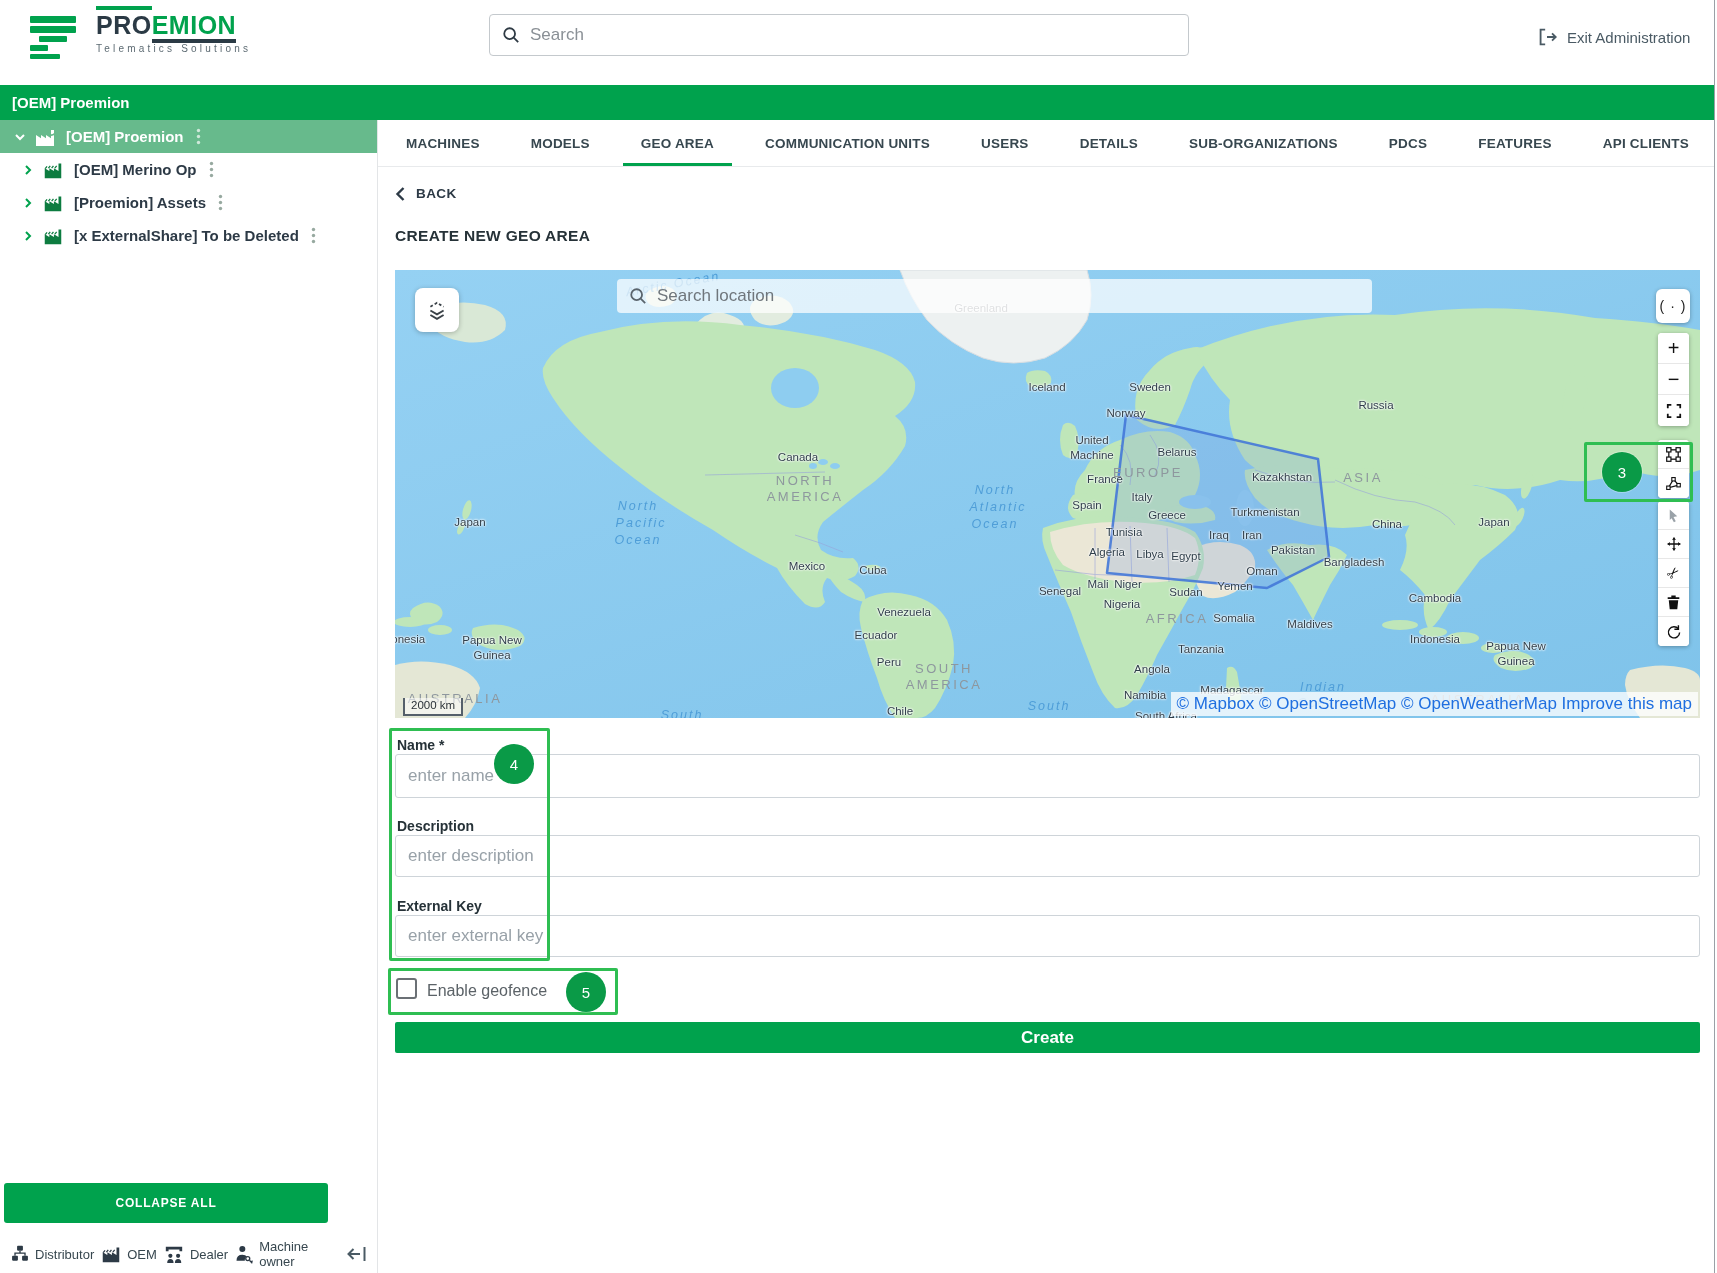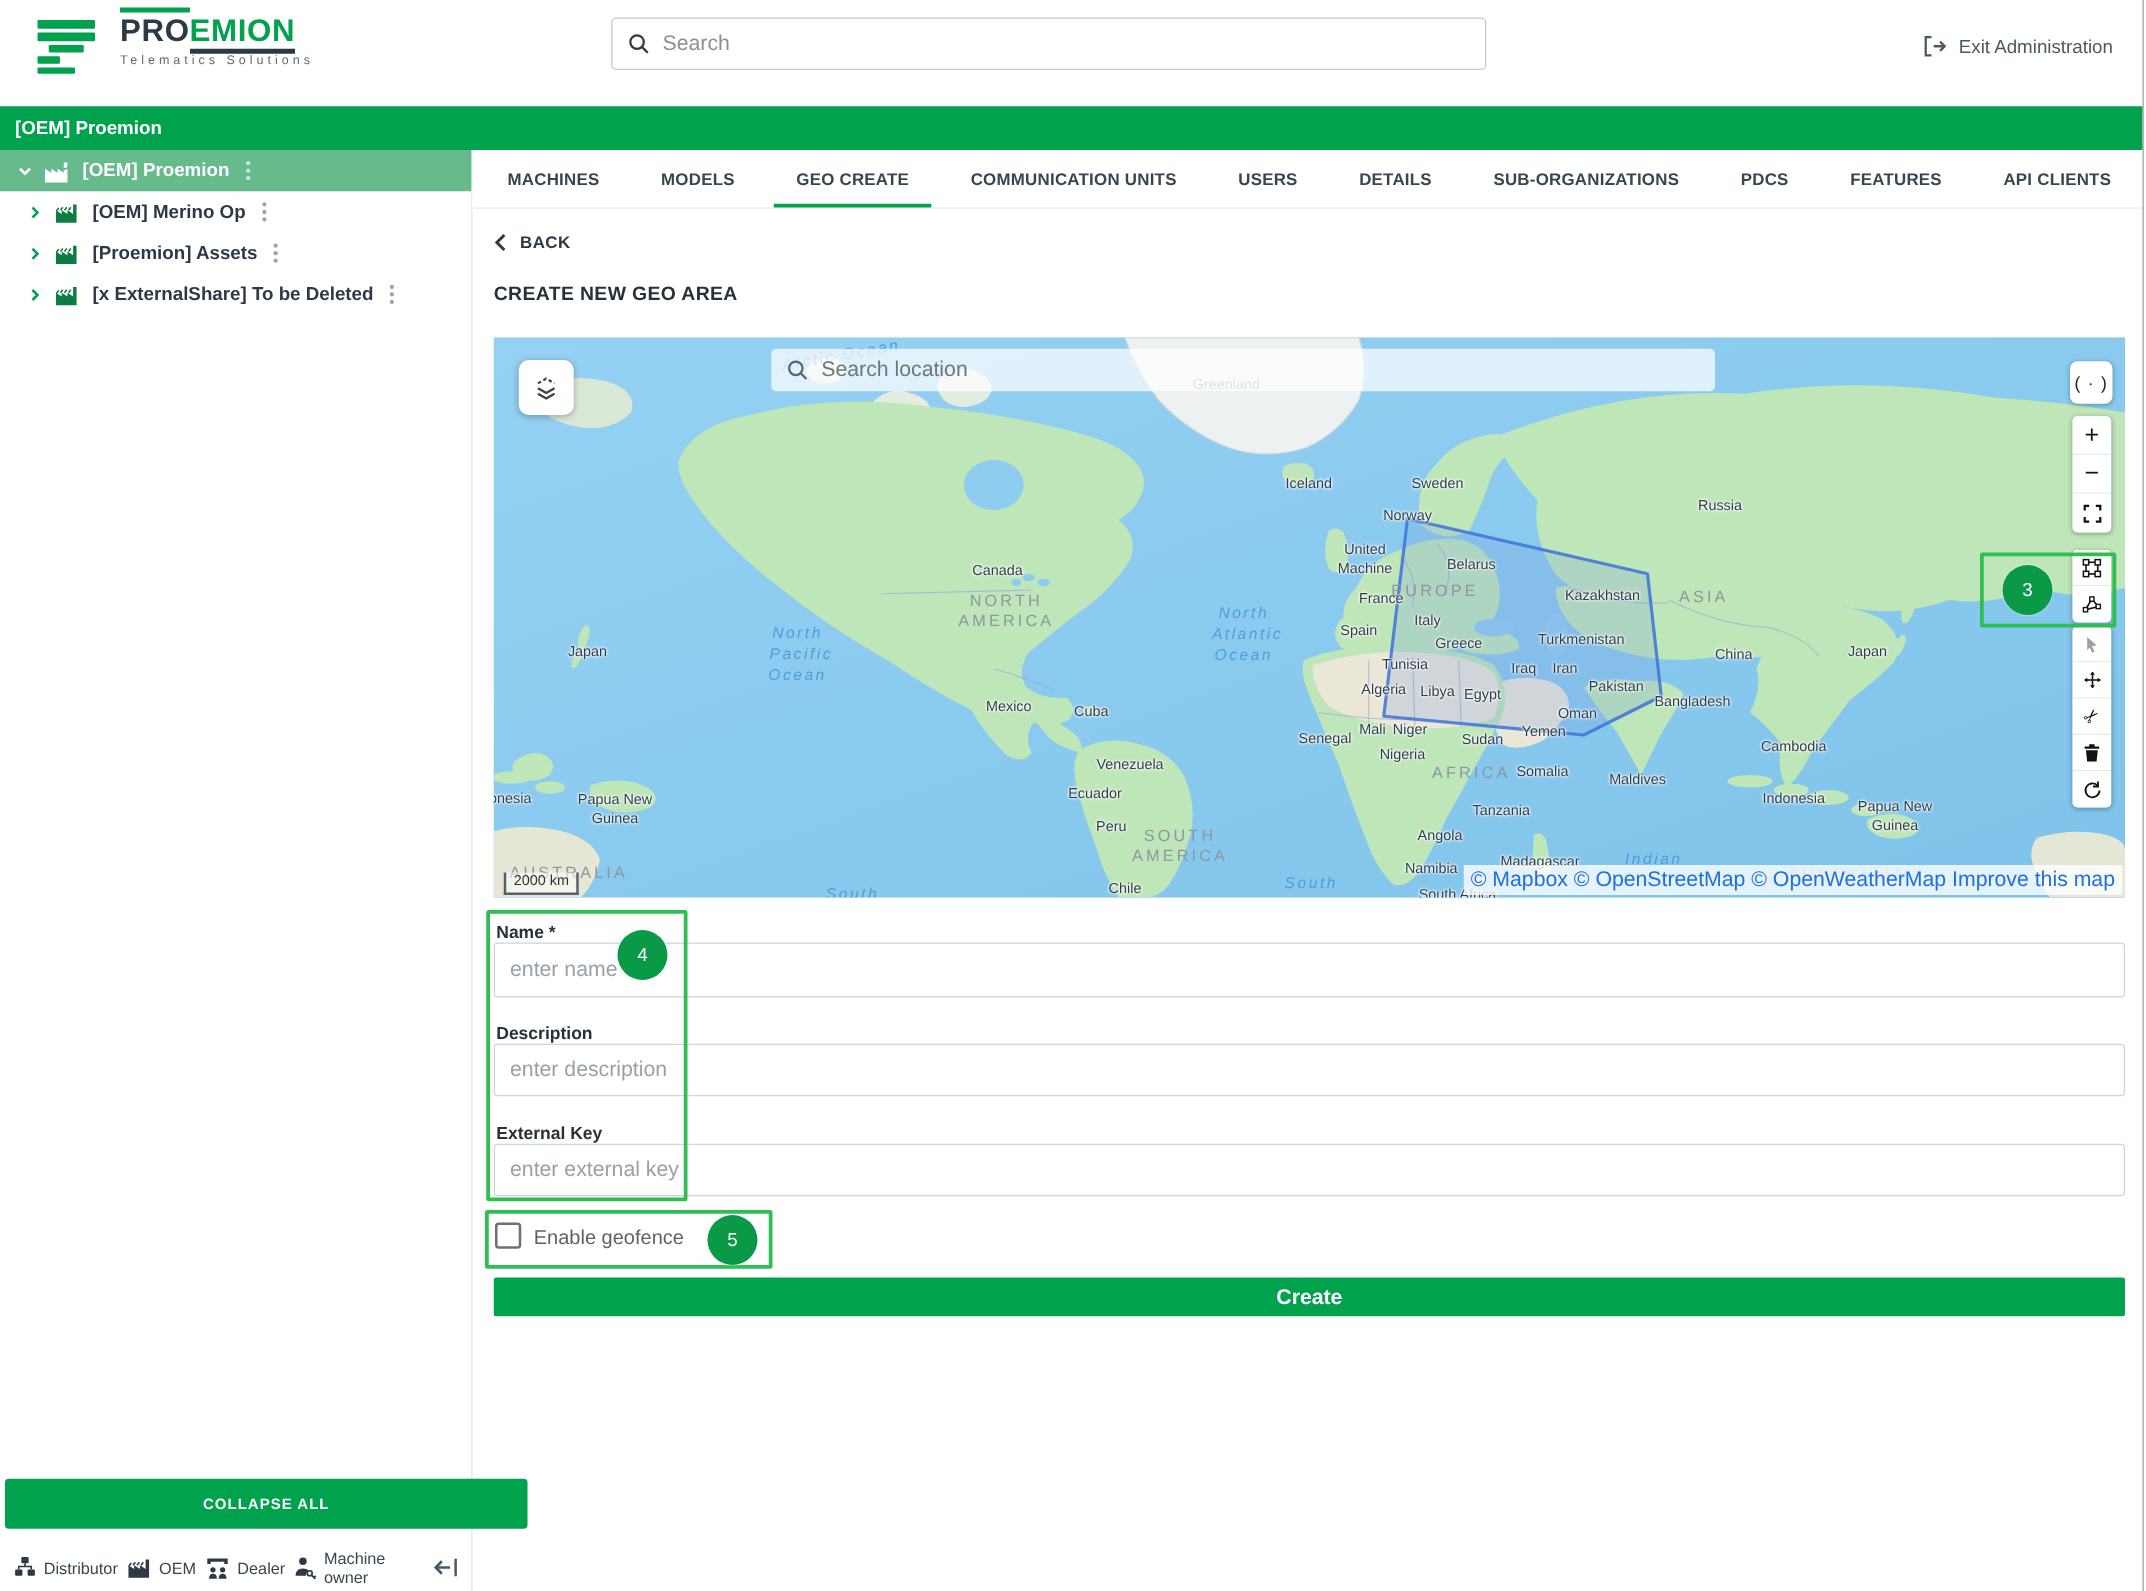--- a/index.html
+++ b/index.html
@@ -26,21 +26,21 @@
 
   
   .sidebar { position:absolute; left:0; top:120px; width:378px; height:1153px; background:#fff; border-right:1px solid #e3e5e7; }
   .tree { position:absolute; left:0; top:0; width:100%; }
   .tree-row { height:33px; display:flex; align-items:center; font-size:15px; font-weight:600; color:#2d3a46; cursor:pointer; }
   .tree-row.sel { background:#67BA8C; color:#fff; }
   .tree-row .chev { width:20px; display:flex; justify-content:center; margin-left:10px; }
   .tree-row.lvl1 .chev { margin-left:18px; }
   .tree-row .ticon { width:24px; height:24px; margin:0 8px 0 4px; display:flex; align-items:center; }
   .tree-row .kebab { margin-left:12px; display:flex; align-items:center; }
-  .collapse-all { position:absolute; left:4px; top:1063px; width:418px; height:40px; background:#00A24D; color:#fff; border:none; border-radius:3px; font-size:12px; font-weight:700; letter-spacing:.8px; cursor:pointer; font-family:inherit; }
+  .collapse-all { position:absolute; left:4px; top:1063px; width:324px; height:40px; background:#00A24D; color:#fff; border:none; border-radius:3px; font-size:12px; font-weight:700; letter-spacing:.8px; cursor:pointer; font-family:inherit; }
   .side-legend { position:absolute; left:0; top:1115px; width:378px; height:38px; display:flex; align-items:center; padding:0 10px; gap:6px; }
   .legend-item { display:flex; align-items:center; gap:5px; font-size:13px; color:#37474f; }
   .legend-item svg { flex:none; }
   .side-collapse-btn { margin-left:auto; cursor:pointer; display:flex; }
 
   
   .tabs { position:absolute; left:378px; top:120px; width:1339px; height:47px; border-bottom:1px solid #e8eaec; display:flex; justify-content:space-between; padding:0 20px; background:#fff; }
   .tab { position:relative; display:flex; align-items:center; padding:0 8px; font-size:13.5px; font-weight:700; color:#37474f; letter-spacing:.2px; cursor:pointer; white-space:nowrap; }
   .tab.active::after { content:""; position:absolute; left:-10px; right:-10px; bottom:0; height:3px; background:#00A24D; }
 
@@ -256,21 +256,21 @@
             <path d="M20.5 5v14" stroke="#4a5a64" stroke-width="2"></path>
             <path d="M16 12H4.5M9.5 7l-5 5 5 5" fill="none" stroke="#4a5a64" stroke-width="2"></path>
           </svg>
       </span>
     </div>
   </div>
 
   <div class="tabs">
       <div class="tab">MACHINES</div>
       <div class="tab">MODELS</div>
-      <div class="tab active">GEO CREATE</div>
+      <div class="tab active">GEO AREA</div>
       <div class="tab">COMMUNICATION UNITS</div>
       <div class="tab">USERS</div>
       <div class="tab">DETAILS</div>
       <div class="tab">SUB-ORGANIZATIONS</div>
       <div class="tab">PDCS</div>
       <div class="tab">FEATURES</div>
       <div class="tab">API CLIENTS</div>
     </div>
 
   <div class="back-btn">

